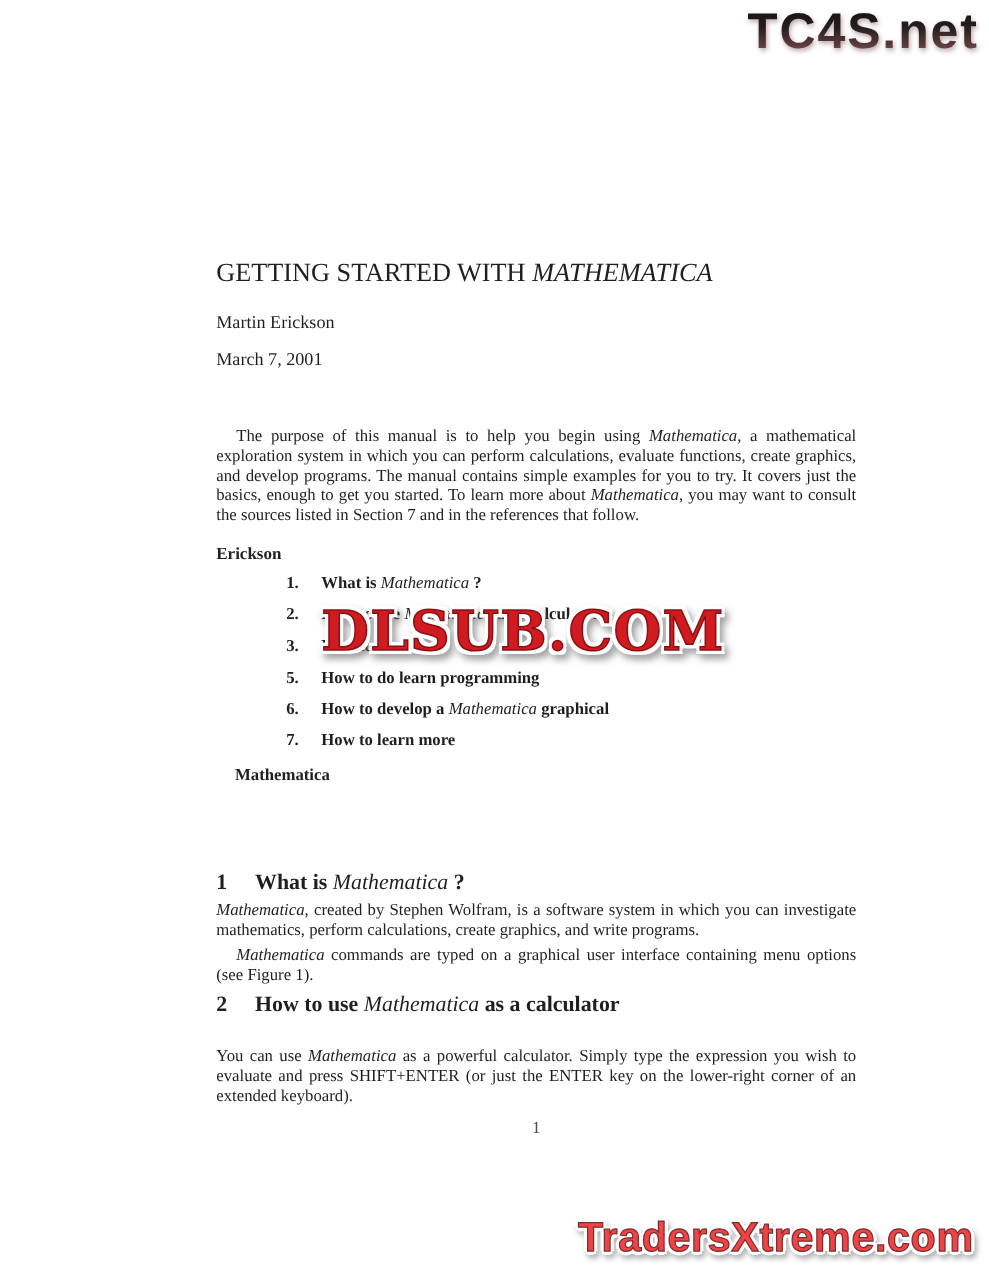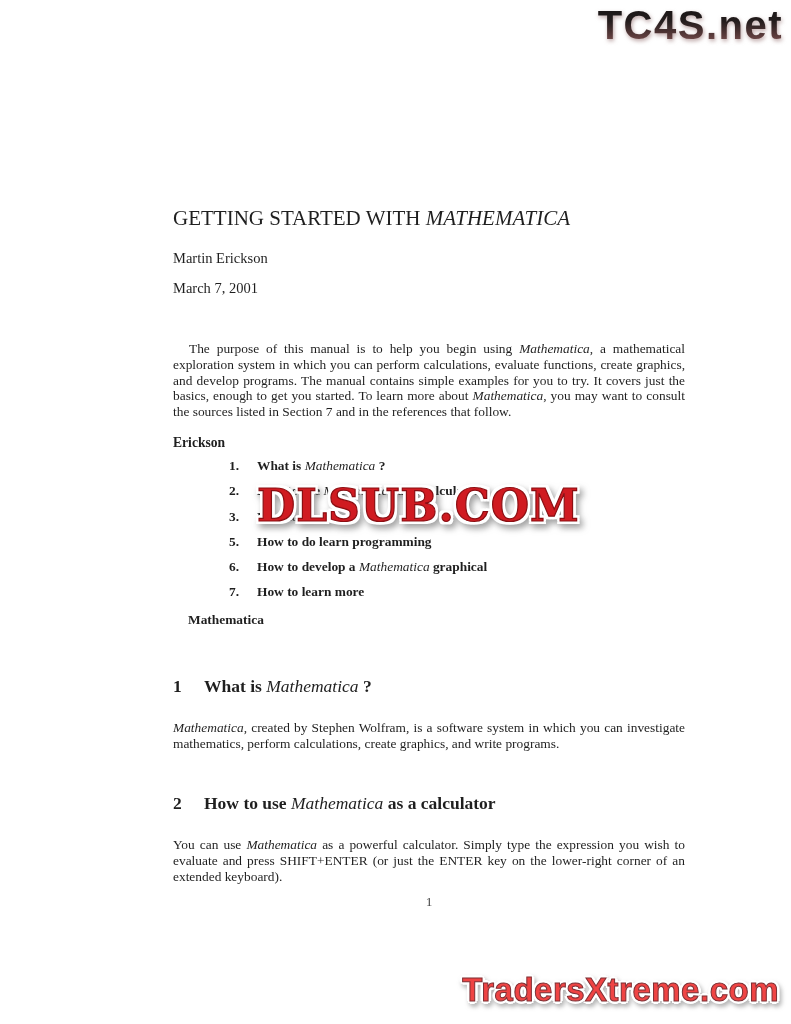--- a/index.html
+++ b/index.html
@@ -33,21 +33,21 @@
   .intro{top:328px;text-indent:16px;}
   .contents-heading{top:435px;font-weight:bold;font-size:13.6px;}
   .contents{position:absolute;left:185px;top:459px;width:480px;font-size:13.4px;}
   .c-item{font-weight:bold;line-height:14px;margin-bottom:11.3px;margin-left:44px;}
   .c-item .num{display:inline-block;width:28px;}
   .c-item em{font-weight:normal;font-style:italic;}
   .references{font-weight:bold;margin-left:3px;margin-top:14px;line-height:14px;}
   .sec-h{font-weight:bold;font-size:17.5px;line-height:1.1;}
   .sec-h .num{display:inline-block;width:31px;}
   .sec-h em{font-weight:normal;font-style:italic;}
-  .sec-h1{top:677px;}
+  .sec-h1{top:696px;}
   .sec-h2{top:794px;}
   .p-s1a{top:707px;}
   .p-s1b{top:743px;text-indent:16px;}
   .p-s2a{top:824px;}
   .pagenum{top:894px;text-align:center;font-size:13.5px;color:#4a4a4a;}
   
   .dlsub{
     position:absolute;left:257px;top:484px;line-height:1;
     font-family:"DejaVu Serif","Liberation Serif",serif;font-weight:bold;
     font-size:44px;letter-spacing:1px;color:#d01b21;
@@ -93,20 +93,21 @@
     <div class="c-item"><span class="num">5.</span><span>How to do learn programming</span><em></em><span></span></div>
     <div class="c-item"><span class="num">6.</span><span>How to develop a </span><em>Mathematica</em><span> graphical</span></div>
     <div class="c-item"><span class="num">7.</span><span>How to learn more</span><em></em><span></span></div>
     <div class="references">Mathematica</div>
   </div>
 
   <div class="blk sec-h sec-h1"><span class="num">1</span><span>What is </span><em>Mathematica</em><span> ?</span></div>
 
   <p class="blk body-text para p-s1a"><span></span><em>Mathematica</em><span>, created by Stephen Wolfram, is a software system in which you can investigate mathematics, perform calculations, create graphics, and write programs.</span></p>
 
+  <p class="blk body-text para p-s1b"><span></span><em>Mathematica</em><span> commands are typed on a graphical user interface containing menu options (see Figure 1).</span></p>
 
   <div class="blk sec-h sec-h2"><span class="num">2</span><span>How to use </span><em>Mathematica</em><span> as a calculator</span></div>
 
   <p class="blk body-text para p-s2a"><span>You can use </span><em>Mathematica</em><span> as a powerful calculator. Simply type the expression you wish to evaluate and press SHIFT+ENTER (or just the ENTER key on the lower-right corner of an extended keyboard).</span></p>
 
   <div class="blk pagenum">1</div>
 
   <div class="dlsub">DLSUB.COM</div>
 
   <div class="traders">TradersXtreme.com</div>

